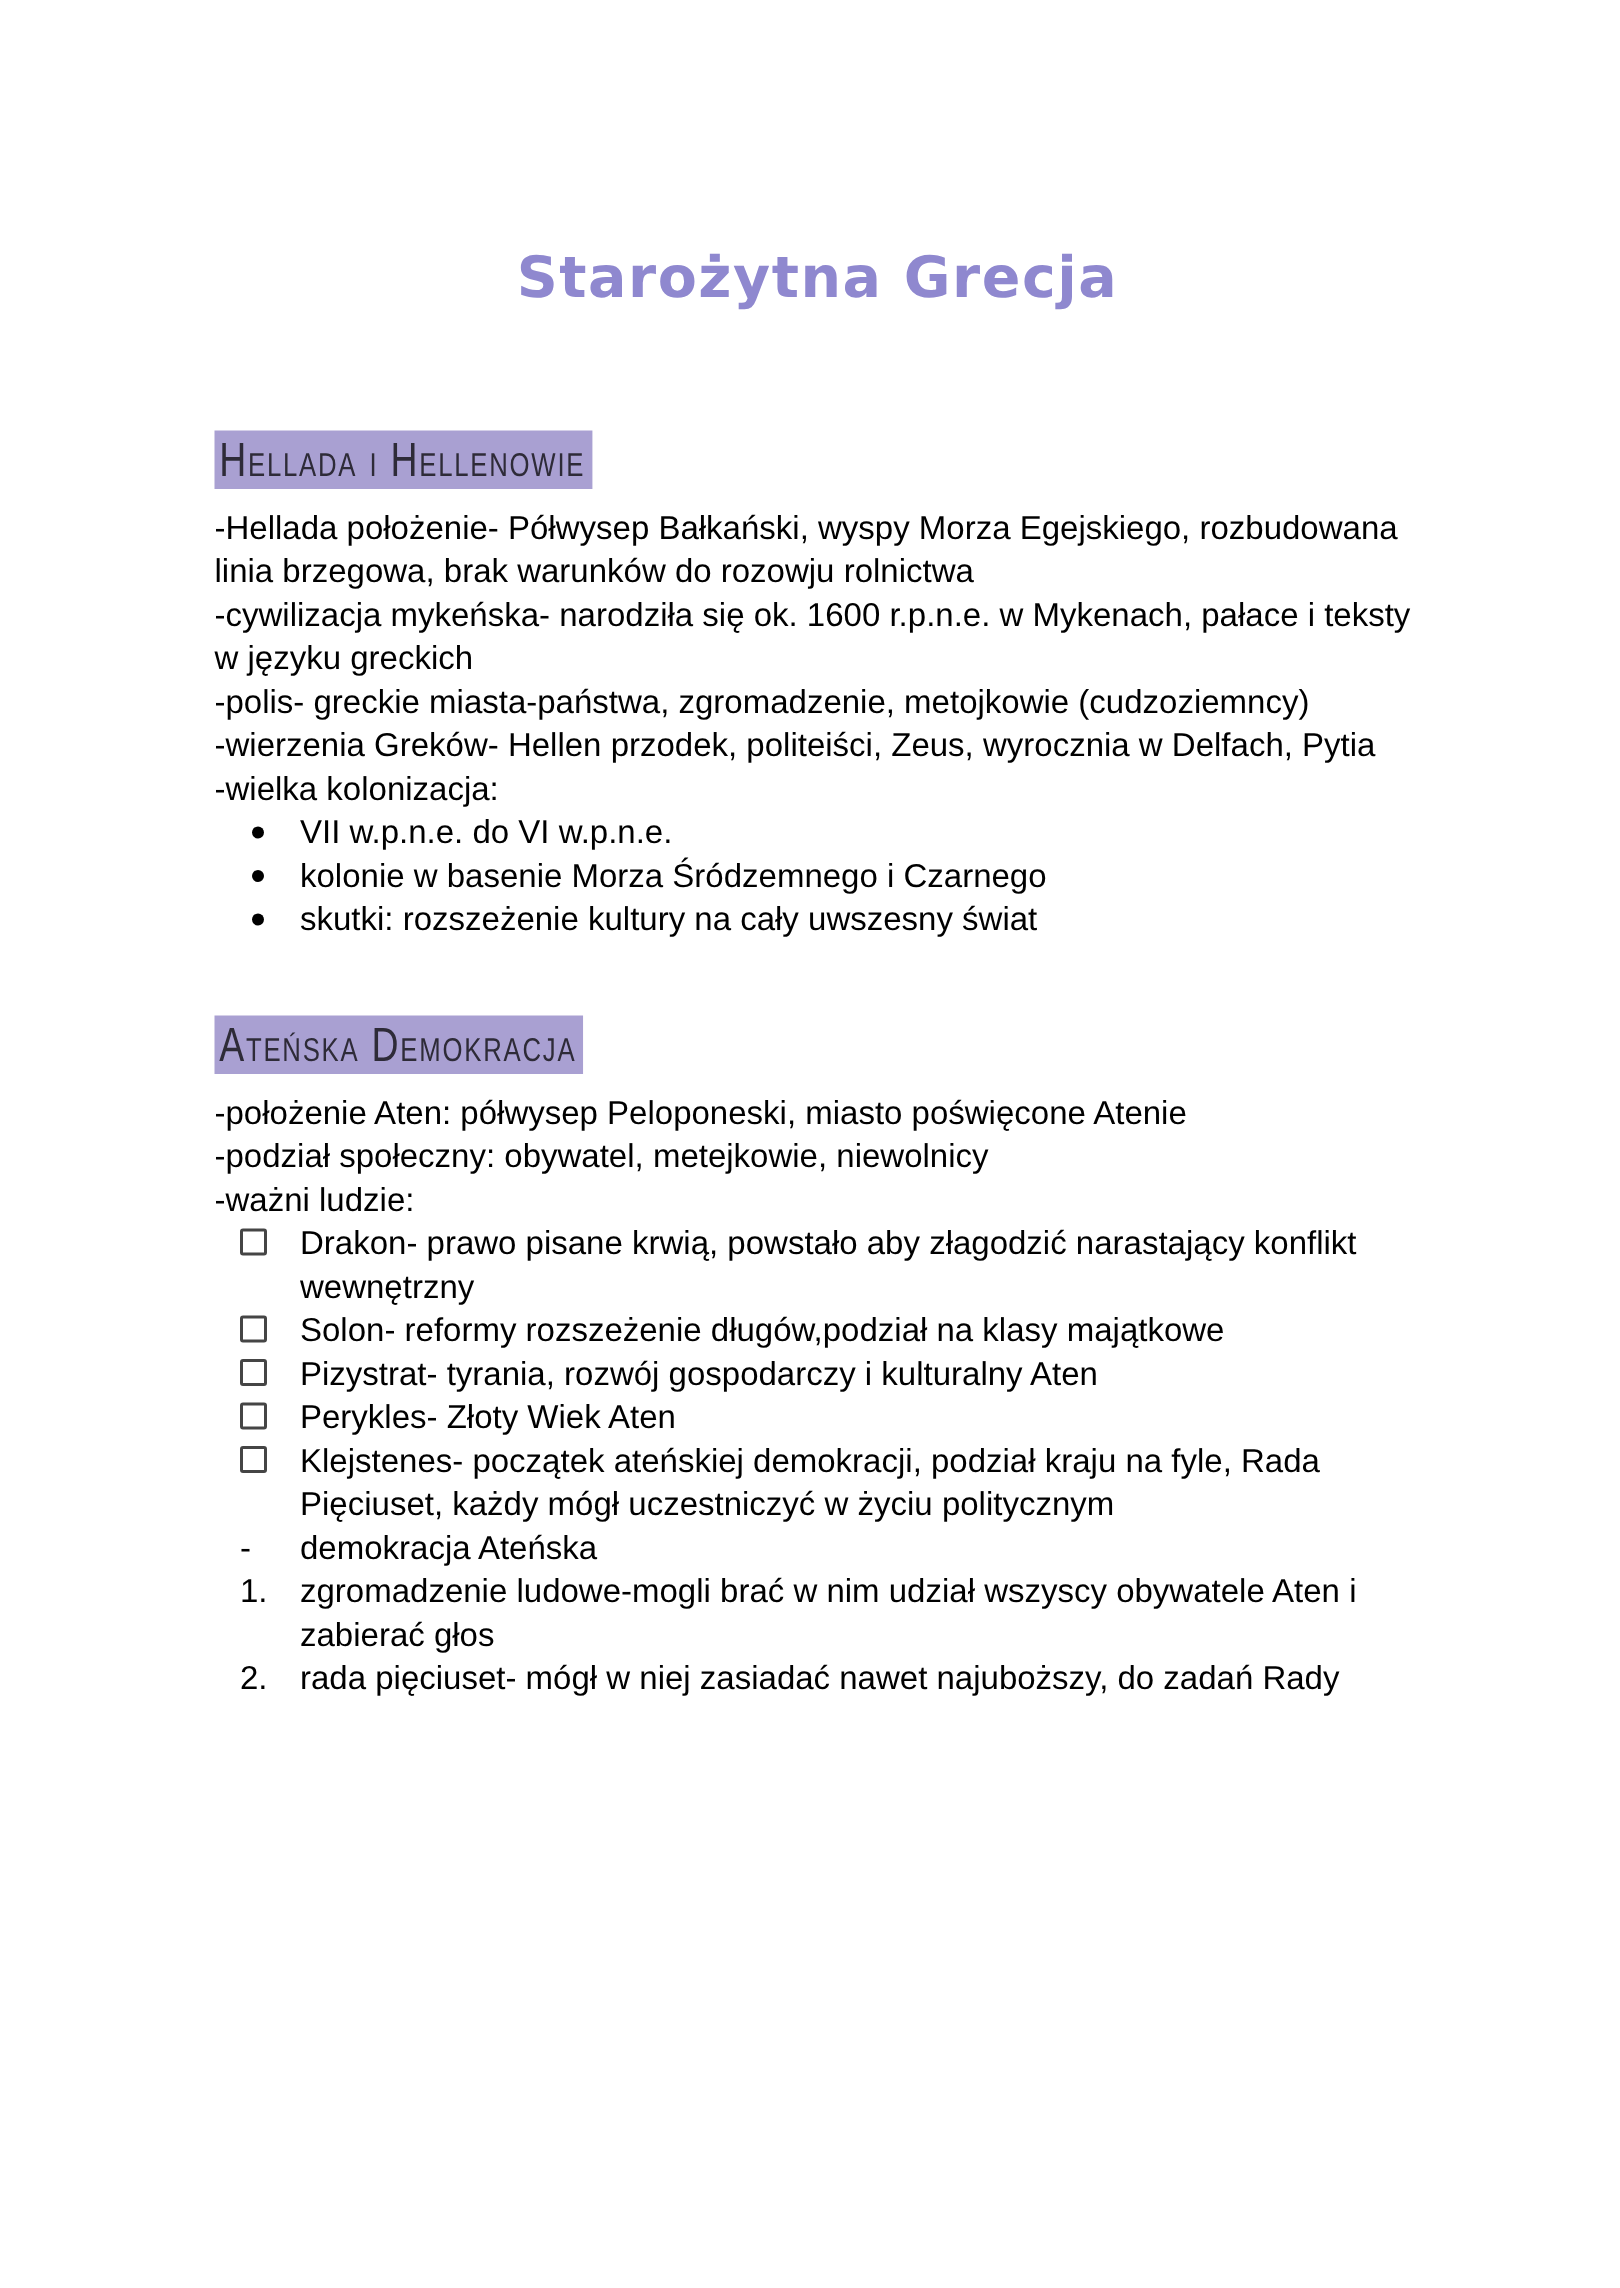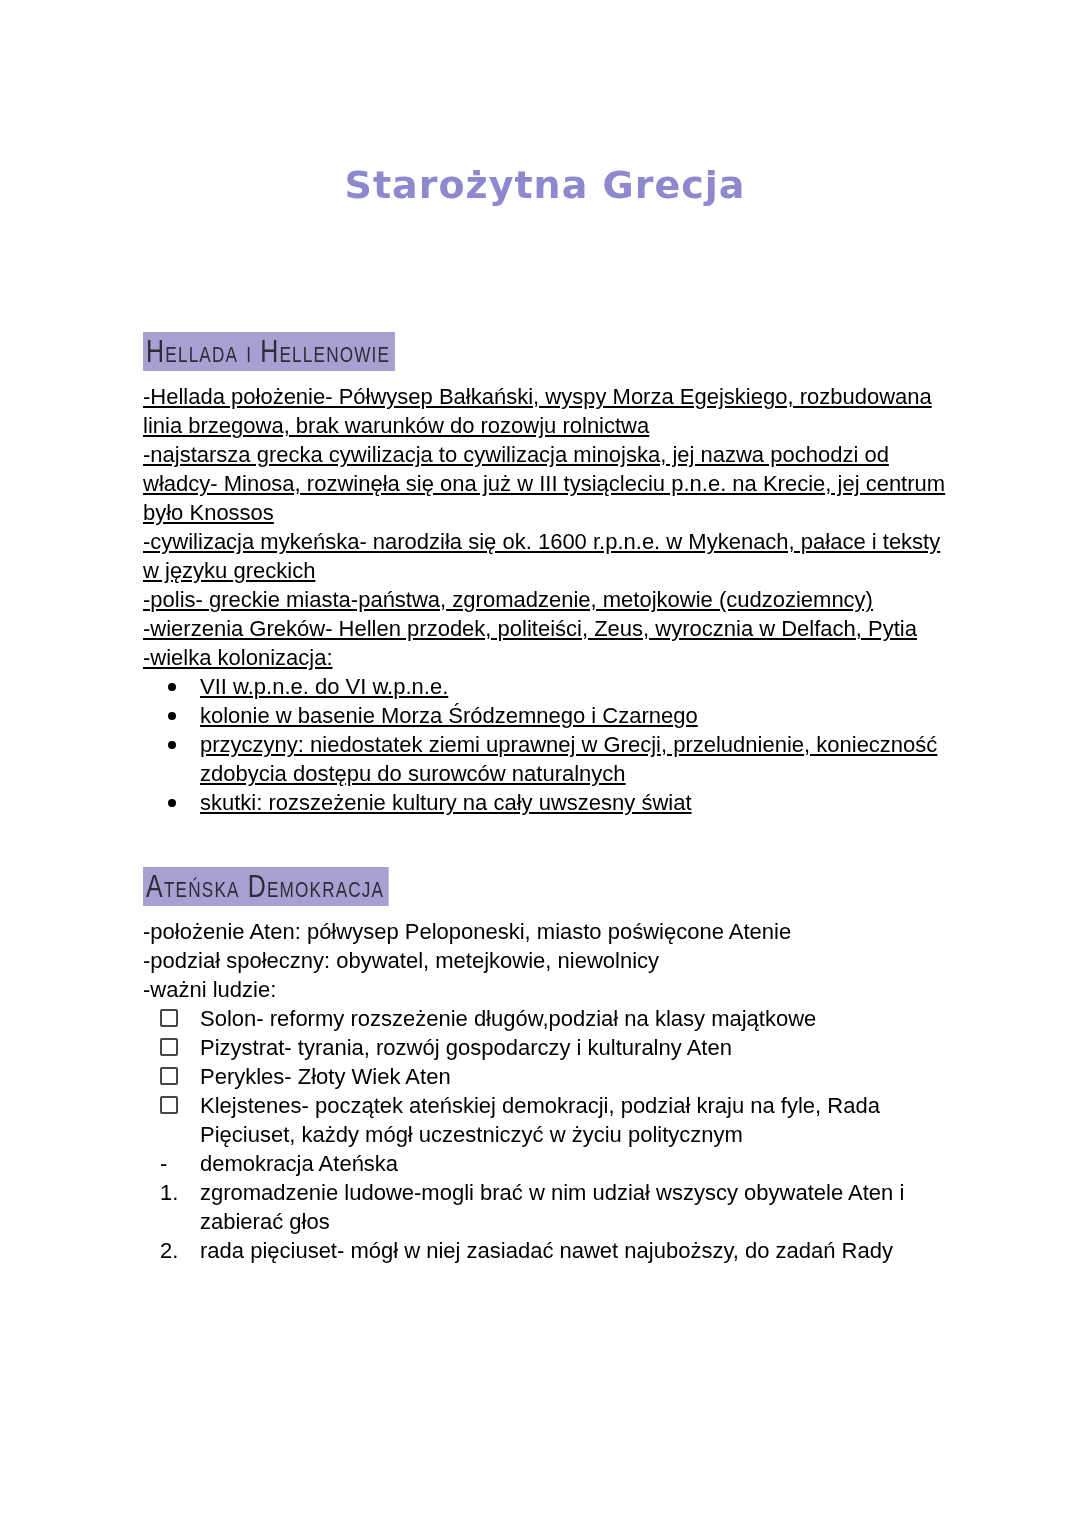--- a/index.html
+++ b/index.html
@@ -23,21 +23,21 @@
   .doc-title {
     padding-top: 158px;
     text-align: center;
     font-family: "DejaVu Sans", sans-serif;
     font-size: 38px;
     line-height: 54px;
     font-weight: bold;
     letter-spacing: 1px;
     color: #8f88cf;
   }
-  .section-1 { margin-top: 120px; text-decoration: underline; }
+  .section-1 { margin-top: 75px; }
   .section-2 { margin-top: 50px; }
   .header-row { margin-bottom: 11px; }
   .section-header {
     display: inline-block;
     font-variant: small-caps;
     font-size: 32px;
     line-height: 36px;
     padding: 1px 6px 2px 4px;
     letter-spacing: 1.5px;
     background: #a9a0d2;
@@ -90,21 +90,20 @@
 
 <div class="doc">
 
   <div class="doc-title">Starożytna Grecja</div>
 
   <div class="section-1">
     <div class="header-row">
       <span class="section-header">Hellada i Hellenowie</span>
     </div>
     <p class="txt">-Hellada położenie- Półwysep Bałkański, wyspy Morza Egejskiego, rozbudowana linia brzegowa, brak warunków do rozowju rolnictwa</p>
-    <p class="txt">-najstarsza grecka cywilizacja to cywilizacja minojska, jej nazwa pochodzi od władcy- Minosa, rozwinęła się ona już w III tysiącleciu p.n.e. na Krecie, jej centrum było Knossos</p>
     <p class="txt">-cywilizacja mykeńska- narodziła się ok. 1600 r.p.n.e. w Mykenach, pałace i teksty w języku greckich</p>
     <p class="txt">-polis- greckie miasta-państwa, zgromadzenie, metojkowie (cudzoziemncy)</p>
     <p class="txt">-wierzenia Greków- Hellen przodek, politeiści, Zeus, wyrocznia w Delfach, Pytia</p>
     <p class="txt">-wielka kolonizacja:</p>
 
     <div class="li txt">
       <span class="li-marker">
           <span class="bullet-dot"></span>
         </span>
       <span class="li-text">VII w.p.n.e. do VI w.p.n.e.</span>
@@ -112,38 +111,38 @@
     <div class="li txt">
       <span class="li-marker">
           <span class="bullet-dot"></span>
         </span>
       <span class="li-text">kolonie w basenie Morza Śródzemnego i Czarnego</span>
     </div>
     <div class="li txt">
       <span class="li-marker">
           <span class="bullet-dot"></span>
         </span>
-      <span class="li-text">przyczyny: niedostatek ziemi uprawnej w Grecji, przeludnienie, konieczność zdobycia dostępu do surowców naturalnych</span>
-    </div>
-    <div class="li txt">
-      <span class="li-marker">
-          <span class="bullet-dot"></span>
-        </span>
       <span class="li-text">skutki: rozszeżenie kultury na cały uwszesny świat</span>
     </div>
   </div>
 
   <div class="section-2">
     <div class="header-row">
       <span class="section-header">Ateńska Demokracja</span>
     </div>
     <p class="txt">-położenie Aten: półwysep Peloponeski, miasto poświęcone Atenie</p>
     <p class="txt">-podział społeczny: obywatel, metejkowie, niewolnicy</p>
     <p class="txt">-ważni ludzie:</p>
 
+    <div class="li txt">
+      <span class="li-marker">
+          <span class="cb"></span>
+        </span>
+      <span class="li-text">Drakon- prawo pisane krwią, powstało aby złagodzić narastający konflikt wewnętrzny</span>
+    </div>
     <div class="li txt">
       <span class="li-marker">
           <span class="cb"></span>
         </span>
       <span class="li-text">Solon- reformy rozszeżenie długów,podział na klasy majątkowe</span>
     </div>
     <div class="li txt">
       <span class="li-marker">
           <span class="cb"></span>
         </span>

